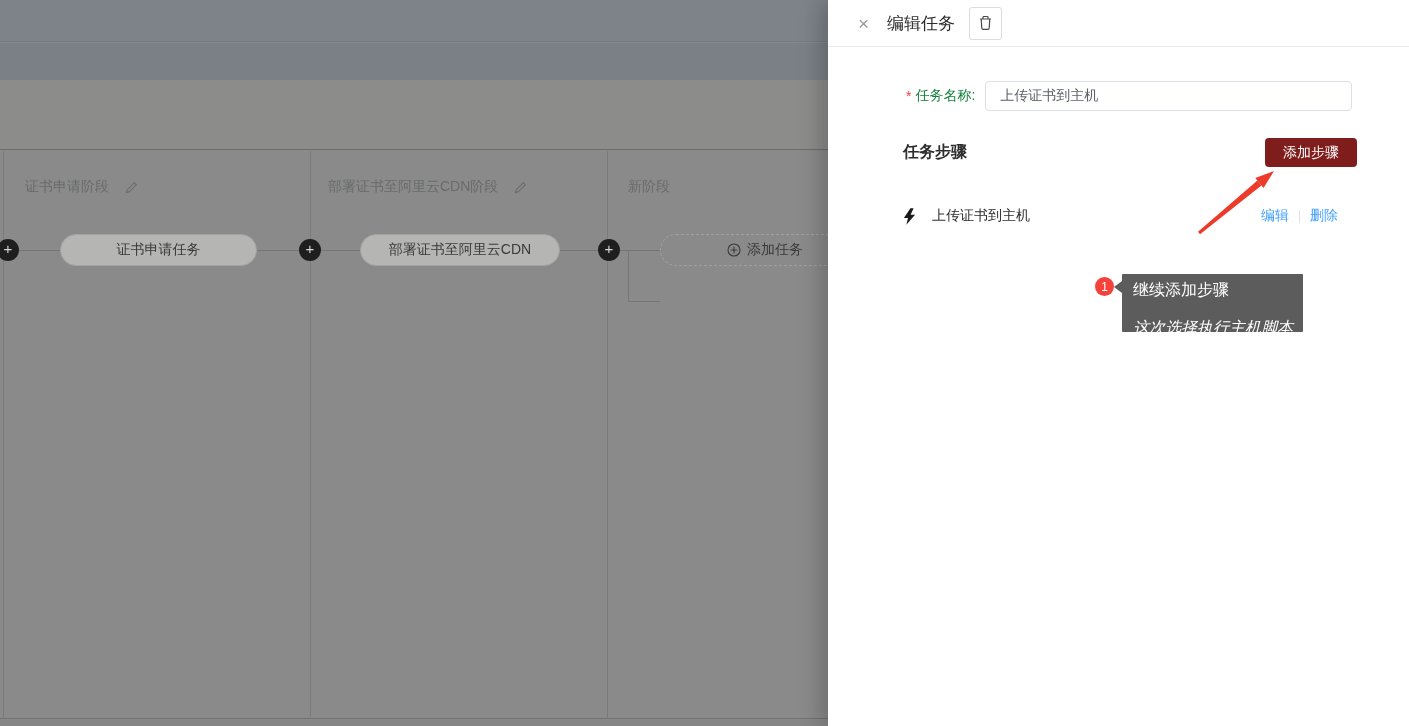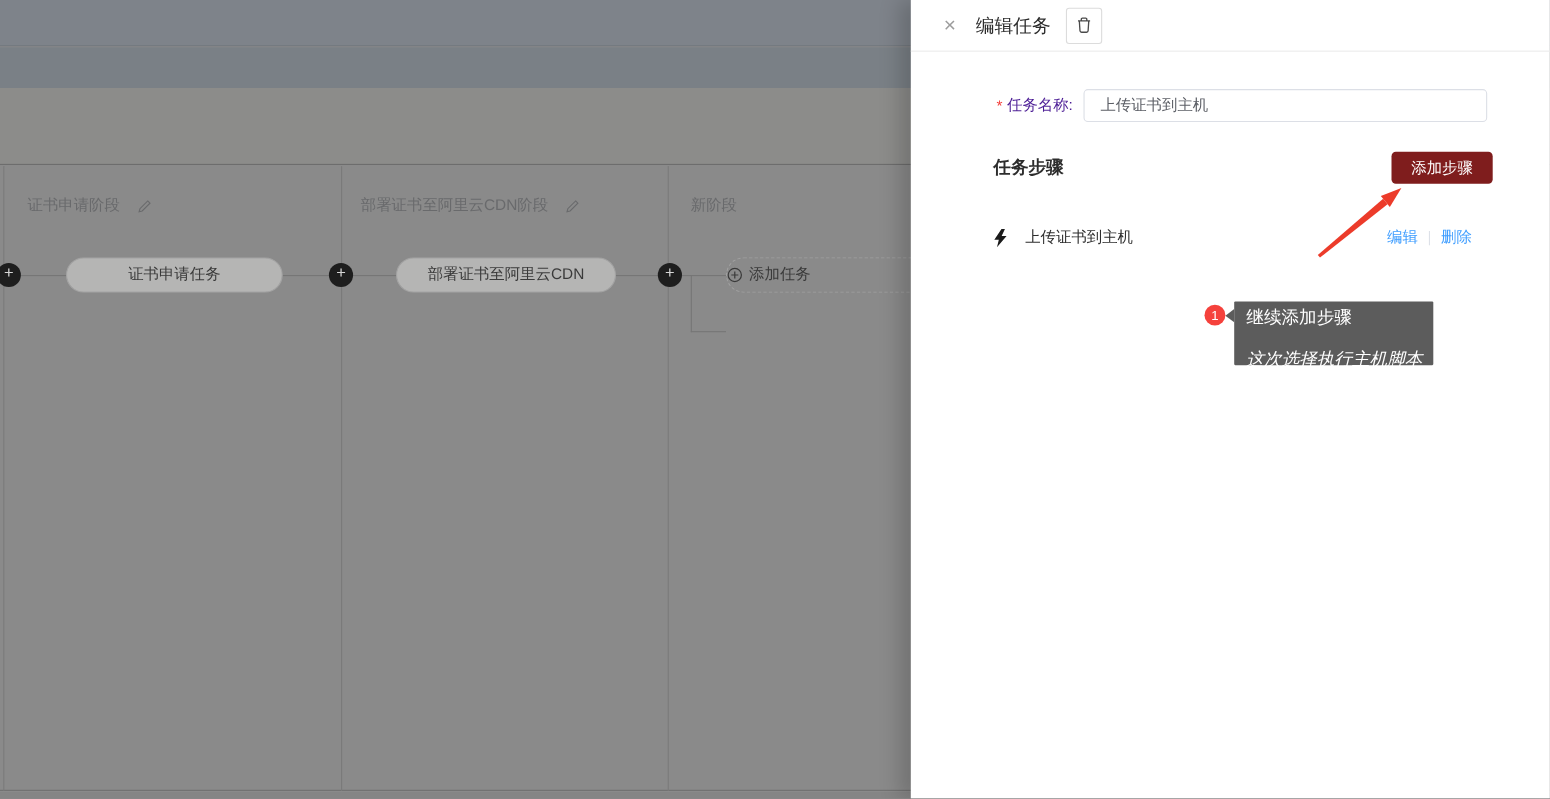--- a/index.html
+++ b/index.html
@@ -33,36 +33,36 @@
                cursor:pointer; z-index:2; }
   .p1{left:-3px;} .p2{left:299px;} .p3{left:598px;}
 
   .task-pill { position:absolute; top:234px; height:32px; border-radius:16px;
                background:#b5b5b4; border:1px solid #a3a3a3; color:#3a3a3a; font-size:14px;
                display:flex; align-items:center; justify-content:center; cursor:pointer; z-index:2; white-space:nowrap; }
   .tp1{left:60px;width:197px;} .tp2{left:360px;width:200px;}
 
   .add-pill { position:absolute; height:32px; left:660px; width:210px; border-radius:16px;
               background:transparent; border:1px dashed #a0a0a0; color:#3a3a3a; font-size:14px;
-              display:flex; align-items:center; gap:6px; cursor:pointer; z-index:2; white-space:nowrap; }
+              display:flex; align-items:center; justify-content:center; gap:6px; cursor:pointer; z-index:2; white-space:nowrap; }
   .ap1{top:234px;} .ap2{top:285px;}
   .circle-plus { width:14px; height:14px; flex:0 0 auto; }
 
   
   .drawer { position:absolute; left:828px; top:0; width:581px; height:726px; background:#ffffff;
             box-shadow:-10px 0 18px rgba(0,0,0,0.18); z-index:10; }
   .drawer-header { height:47px; border-bottom:1px solid #ececec; display:flex; align-items:center; padding-left:30px; }
   .close-x { font-size:19px; color:#9c9c9c; cursor:pointer; line-height:1; }
   .drawer-title { margin-left:18px; font-size:17px; color:#2b2b2b; }
   .trash-btn { margin-left:14px; width:33px; height:33px; border:1px solid #dcdcdc; border-radius:3px;
                background:#fff; display:flex; align-items:center; justify-content:center; cursor:pointer; }
 
   .form-row { margin-top:34px; display:flex; align-items:center; padding-left:78px; }
   .req-mark { color:#f3403c; font-size:14px; margin-right:4px; }
-  .field-label { font-size:14px; color:#4c1d95; white-space:nowrap; }
+  .field-label { font-size:14px; color:#15803d; white-space:nowrap; }
   .name-input { margin-left:10px; width:367px; height:30px; border:1px solid #dcdfe6; border-radius:4px;
                 padding:0 14px; font-size:14px; color:#5c5f66; outline:none;
                 font-family:"Liberation Sans","DejaVu Sans",sans-serif; }
 
   .steps-header { margin-top:27px; display:flex; align-items:center; justify-content:space-between;
                   padding:0 52px 0 75px; }
   .steps-heading { font-size:16px; font-weight:bold; color:#2d2d2d; }
   .add-step-btn { background:#7f1d1d; color:#fff; border:none; border-radius:4px; width:92px; height:29px;
                   font-size:14px; cursor:pointer; font-family:"Liberation Sans","DejaVu Sans",sans-serif; }
 

